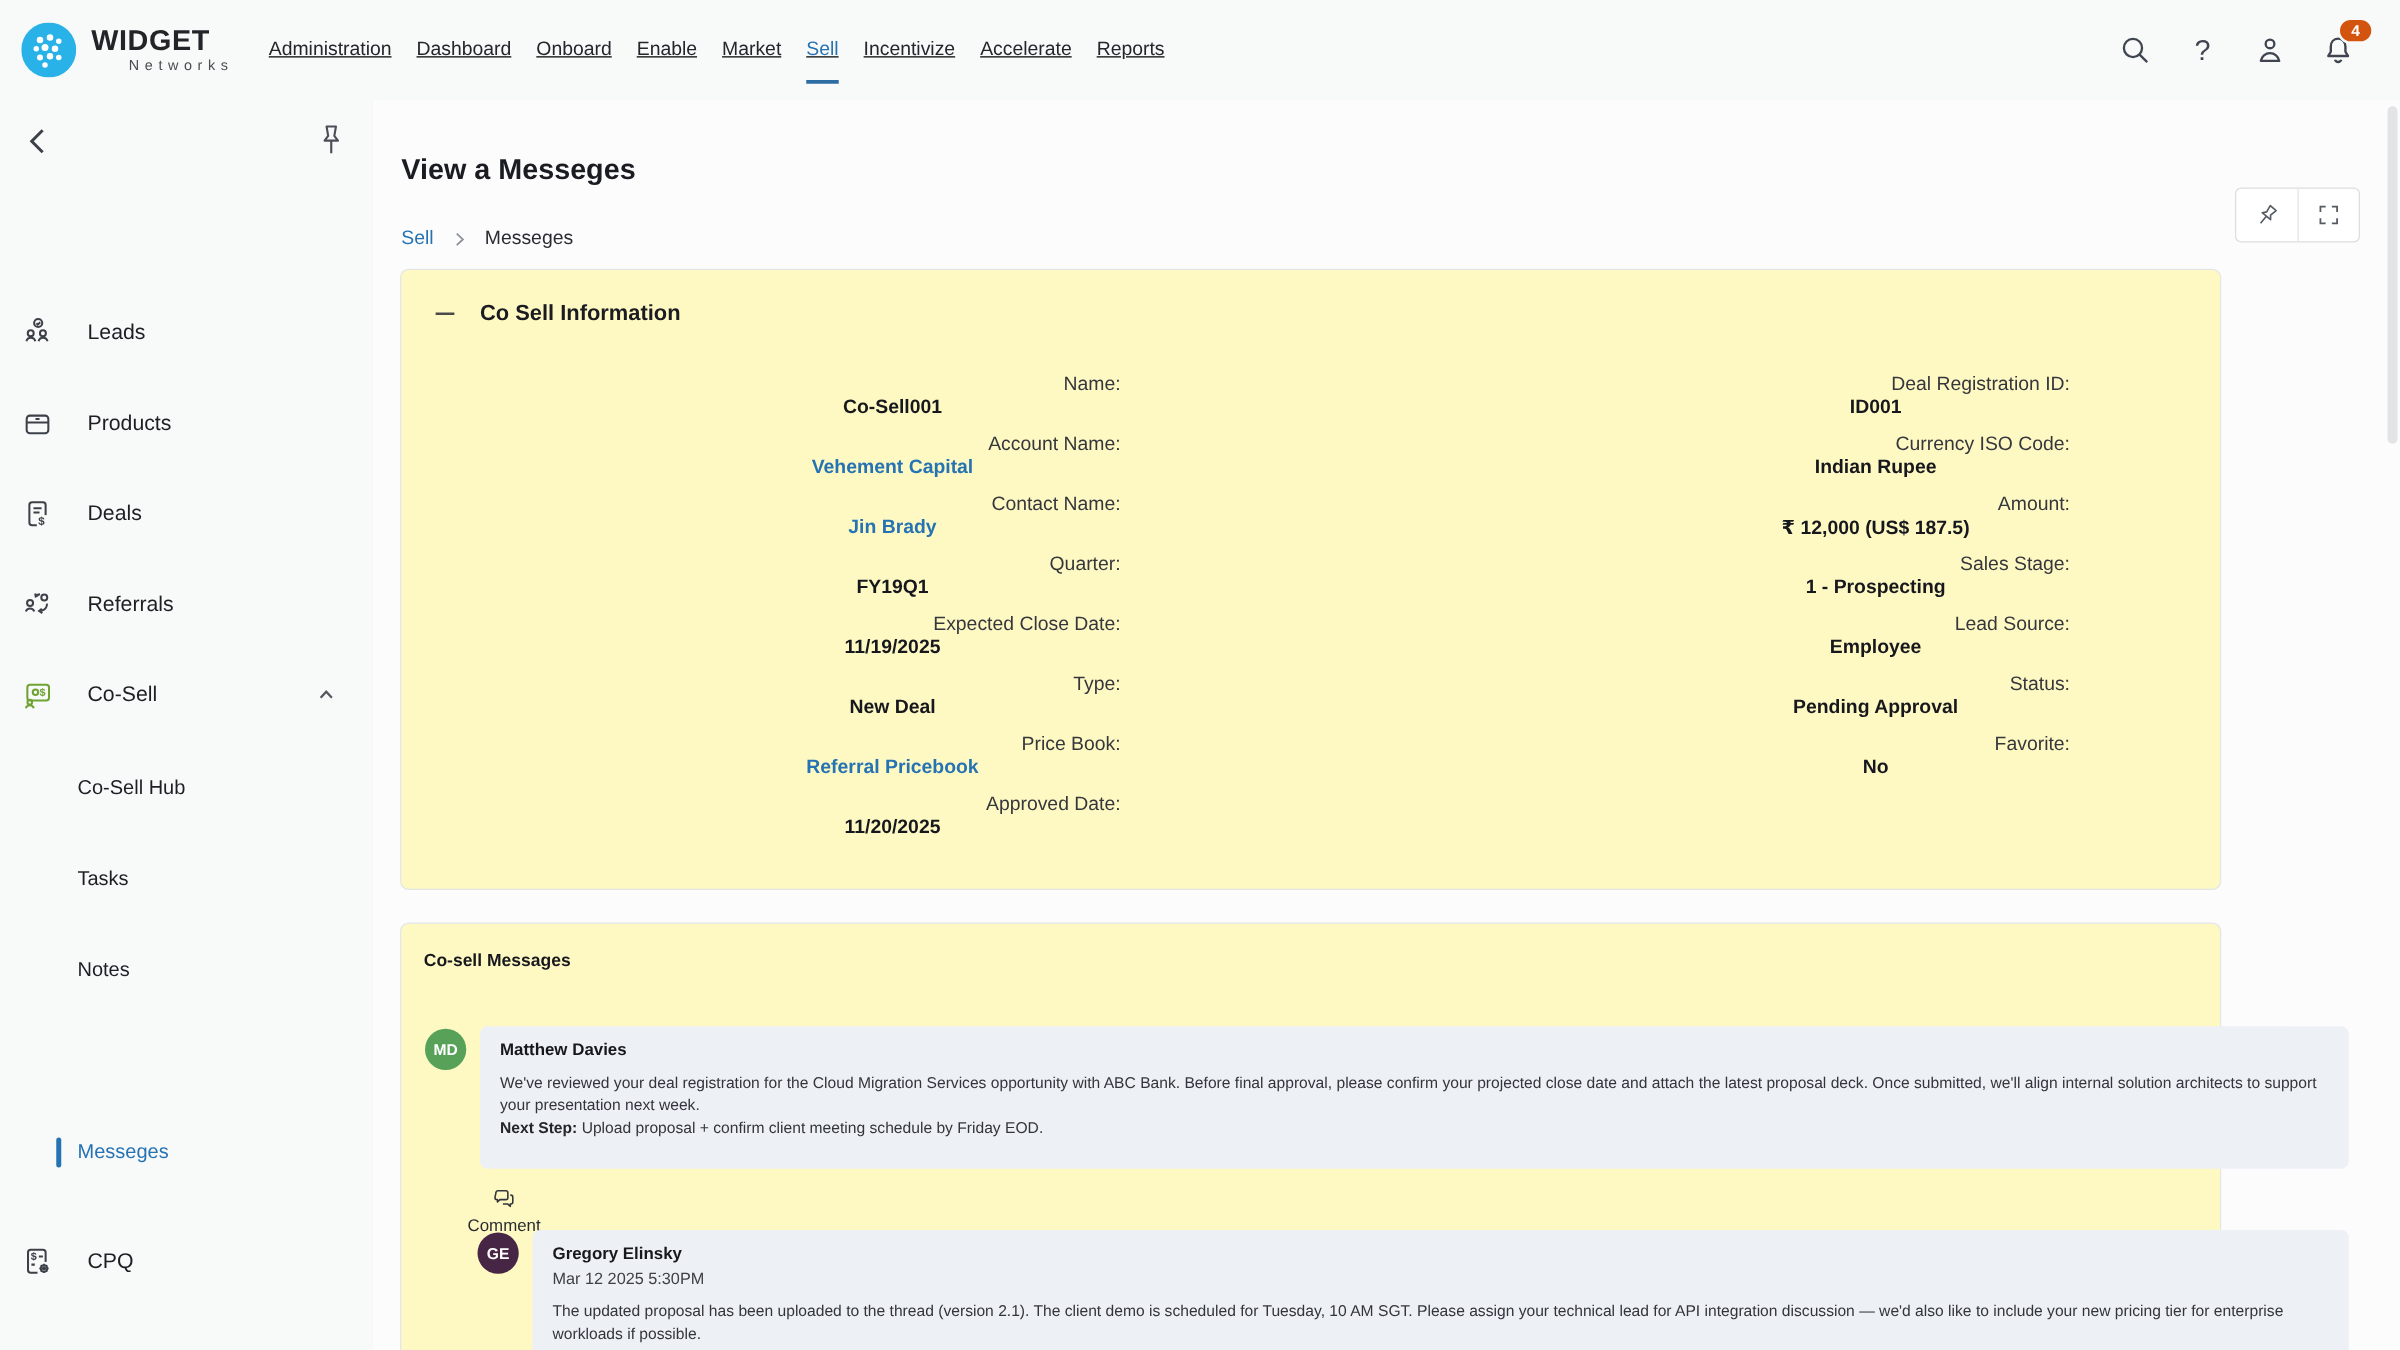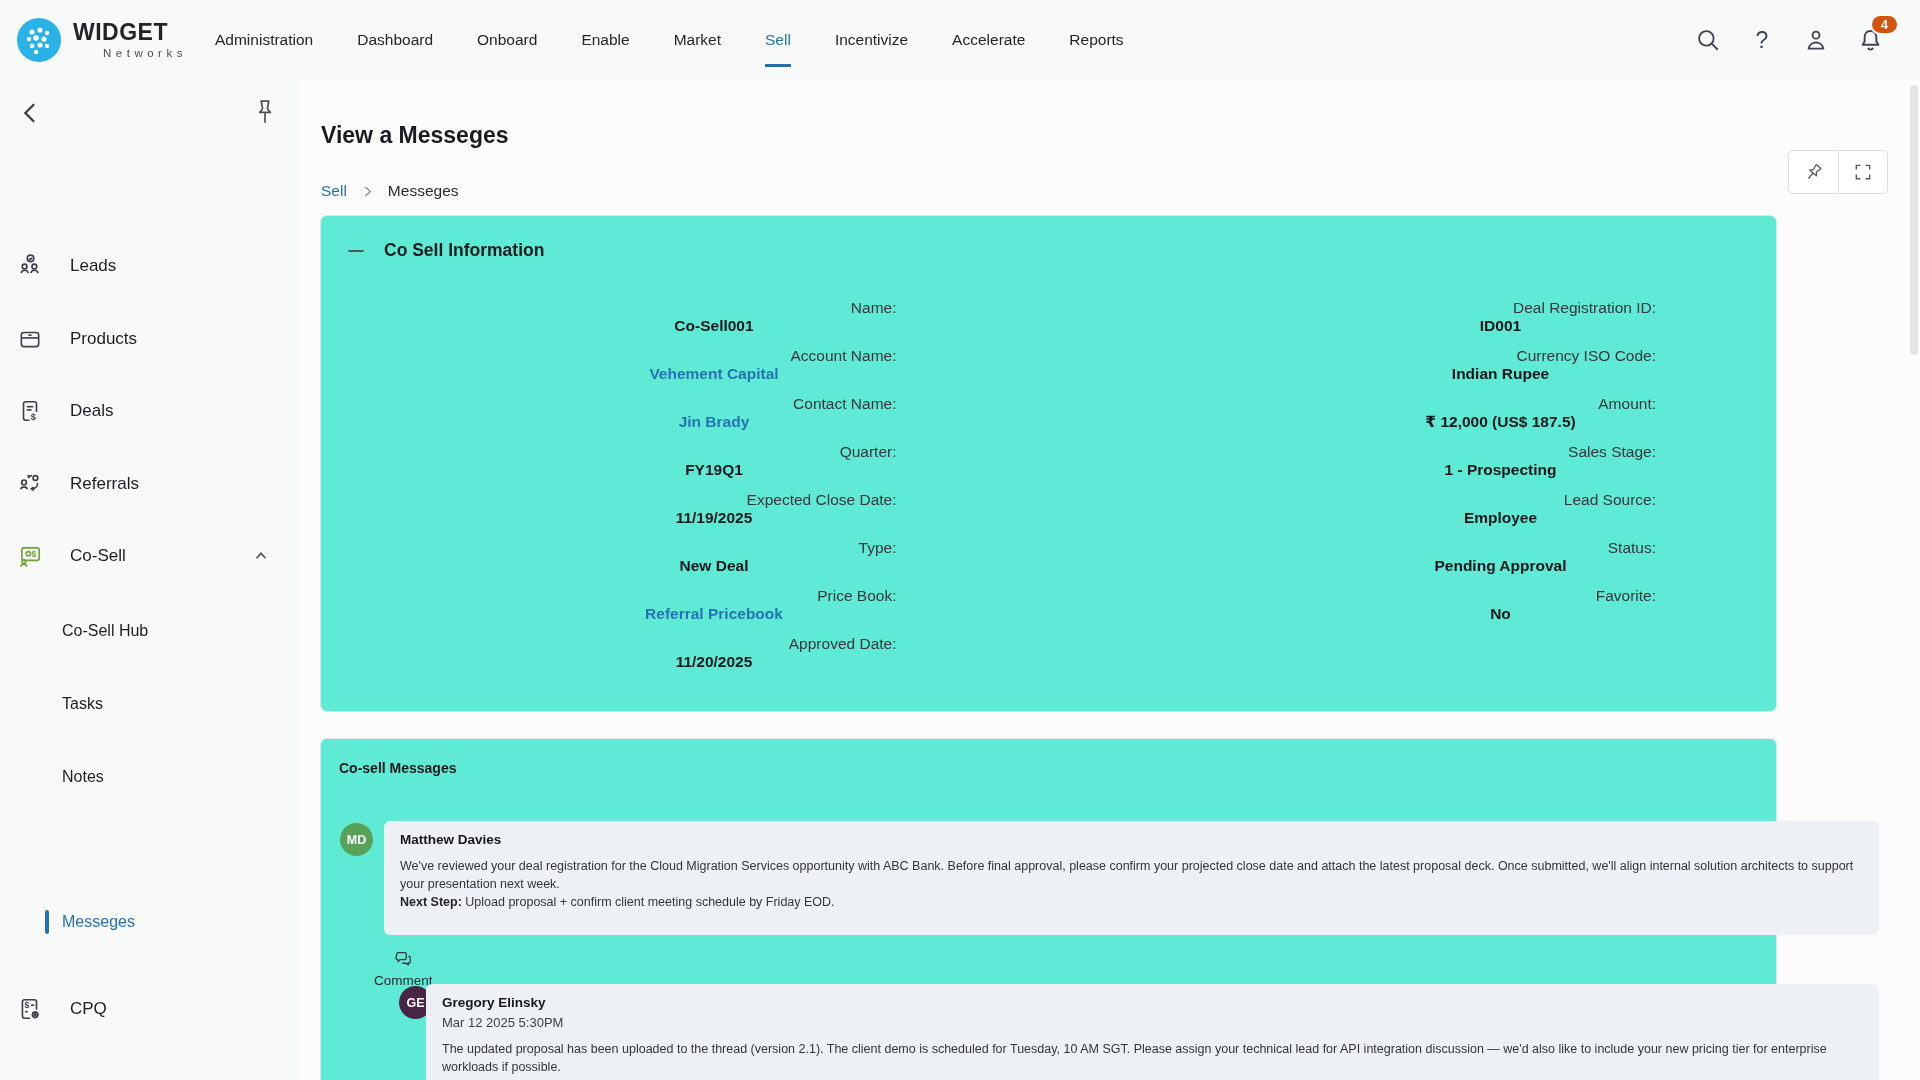--- a/index.html
+++ b/index.html
@@ -5,21 +5,21 @@
   * { margin:0; padding:0; box-sizing:border-box; }
   html,body { width:1920px; height:1080px; overflow:hidden; font-family:"Liberation Sans","DejaVu Sans",sans-serif; background:#f8f9f9; }
   .app { position:relative; width:1920px; height:1080px; }
 
   
   .topbar { position:absolute; left:0; top:0; width:1920px; height:80px; background:#f8f9f9; display:flex; align-items:center; }
   .brand { display:flex; align-items:center; gap:12px; padding-left:17px; width:215px; flex:0 0 auto; }
   .brand-text { display:flex; flex-direction:column; }
   .brand-name { font-size:23px; font-weight:bold; letter-spacing:.5px; color:#222428; line-height:1; }
   .brand-sub { font-size:11.5px; letter-spacing:4.5px; color:#4a4c52; margin-top:3px;margin-left:30px; }
-  .topnav { display:flex; align-items:flex-start; gap:44px; flex:0 0 auto; }
+  .topnav { display:flex; align-items:flex-start; gap:20px; flex:0 0 auto;text-decoration:underline; }
   .nav-item { font-size:15.5px; color:#24262c; text-decoration:none; cursor:pointer; padding:18px 0 15px 0; border-bottom:3px solid transparent; }
   .nav-item.active { color:#2673b4; border-bottom-color:#2e6da4; }
   .top-icons { margin-left:auto; display:flex; align-items:center; gap:26px; padding-right:36px; }
   .icon-btn { position:relative; width:28px; height:28px; display:flex; align-items:center; justify-content:center; cursor:pointer; color:#3e4450; }
   .help-glyph { font-size:23px; color:#3e4450; font-family:"Liberation Sans",sans-serif; }
   .badge { position:absolute; top:-12px; left:14px; min-width:29px; height:21px; background:#d2540f; border-radius:11px; color:#fff; font-size:12.5px; font-weight:bold; display:flex; align-items:center; justify-content:center; border:2px solid #f8f9f9; padding:0 6px; }
 
   
   .sidebar { position:absolute; left:0; top:80px; width:298px; height:1000px; background:#f8f9f9; box-shadow:1px 0 0 #ededee; }
   .side-head { position:absolute; left:0; top:10px; width:298px; height:46px; }
@@ -39,21 +39,21 @@
   .breadcrumb { position:absolute; left:23px; top:102px; display:flex; align-items:center; gap:12px; }
   .bc-link { font-size:15.5px; color:#2673b4; cursor:pointer; }
   .bc-chev { width:17px; height:17px; color:#8a8f98; }
   .bc-current { font-size:15.5px; color:#2a2b31; }
   .page-title { position:absolute; left:23px; top:42px; font-size:23px; font-weight:bold; color:#1b1c22; }
   .page-actions { position:absolute; right:32px; top:70px; width:100px; height:44px; background:#fff; border:1px solid #dcdddf; border-radius:5px; display:flex; }
   .pa-cell { width:50px; height:100%; display:flex; align-items:center; justify-content:center; cursor:pointer; color:#555a63; }
   .pa-cell + .pa-cell { border-left:1px solid #e3e4e6; }
 
   
-  .card { position:absolute; left:22px; width:1457px; background:#5eead4; border:1px solid #e4e5e7; border-radius:7px; }
+  .card { position:absolute; left:22px; width:1457px; background:#fef9c3; border:1px solid #e4e5e7; border-radius:7px; }
   .card-info { top:135px; height:497px; }
   .card-msgs { top:658px; height:520px; }
   .ci-head { position:absolute; left:25px; top:24px; display:flex; align-items:center; gap:18px; }
   .dash-toggle { width:20px; height:20px; display:flex; align-items:center; cursor:pointer; color:#4a4a4a; }
   .ci-title { font-size:17.5px; font-weight:bold; color:#1b1c22; }
   .fields { position:absolute; left:0; top:83px; width:1573px; display:flex; }
   .fcol { display:flex; flex-direction:column; }
   .fcol.left { width:786px; }
   .fcol.right { width:787px; }
   .frow { height:48px; display:flex; align-items:center;flex-direction:column; }
@@ -390,21 +390,21 @@
       <div class="comment-row">
         <span class="c-icon">
           <svg width="19" height="19" viewBox="0 0 24 24" fill="none" stroke="currentColor" stroke-width="1.6">
             <path d="M3.5 6.5 a2 2 0 0 1 2 -2 h8 a2 2 0 0 1 2 2 v5 a2 2 0 0 1 -2 2 h-6 l-2.5 2.3 v-2.3 h-0.5 a2 2 0 0 1 -2 -2 z" stroke-linejoin="round"></path>
             <path d="M18 9 h0.5 a2 2 0 0 1 2 2 v5 a2 2 0 0 1 -2 2 h-0.5 v2.3 l-2.5 -2.3 h-5" stroke-linejoin="round"></path>
           </svg>
         </span>
         <span class="comment-label">Comment</span>
       </div>
 
-      <div class="avatar av2" style="background: rgb(71, 37, 68); margin-left: 17px;">
+      <div class="avatar av2" style="background: rgb(71, 37, 68);">
         <span>GE</span>
       </div>
       <div class="bubble bub2">
         <div class="msg-name">Gregory Elinsky</div>
         <div class="msg-date">Mar 12 2025 5:30PM</div>
         <div class="msg-body">
           <span>The updated proposal has been uploaded to the thread (version 2.1). The client demo is scheduled for Tuesday, 10 AM SGT. Please assign your technical lead for API integration discussion — we'd also like to include your new pricing tier for enterprise workloads if possible.</span>
         </div>
       </div>
     </section>

